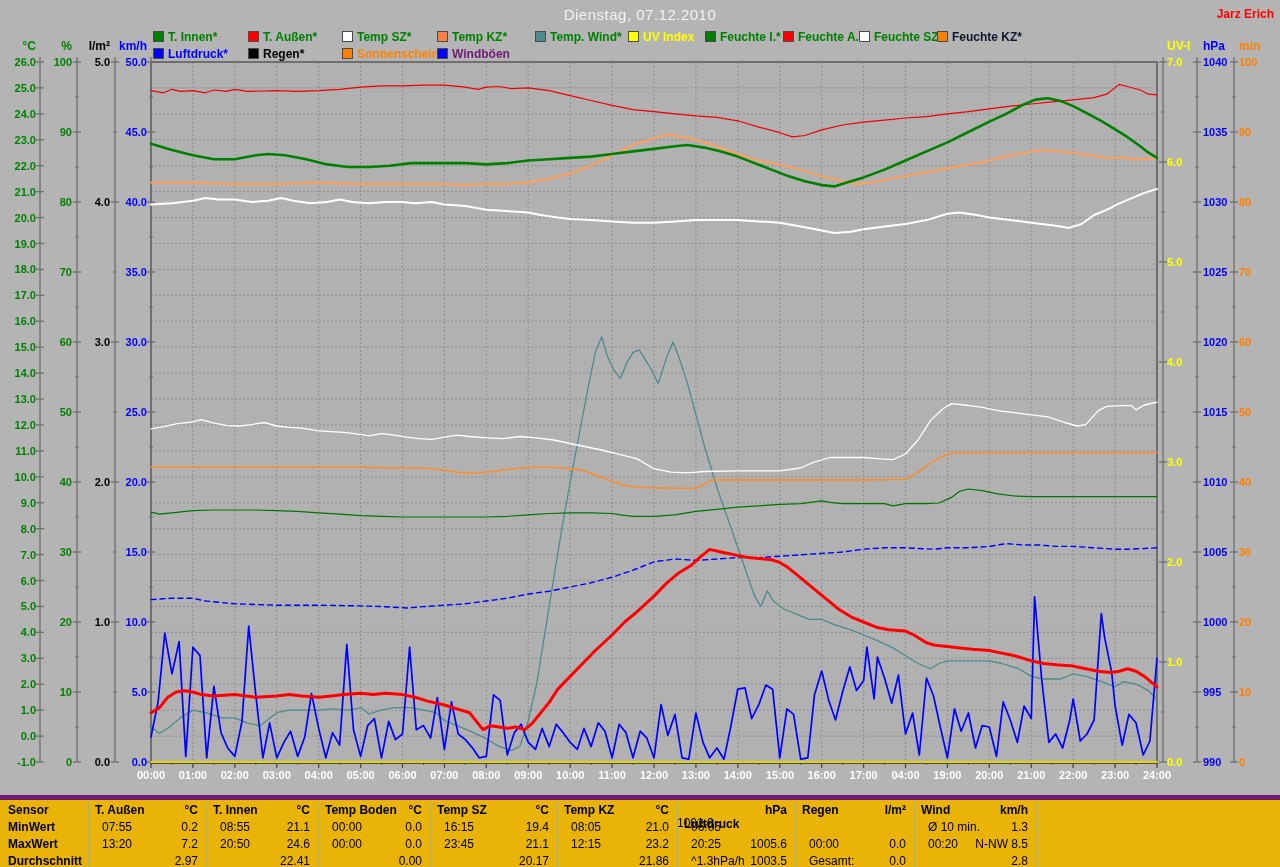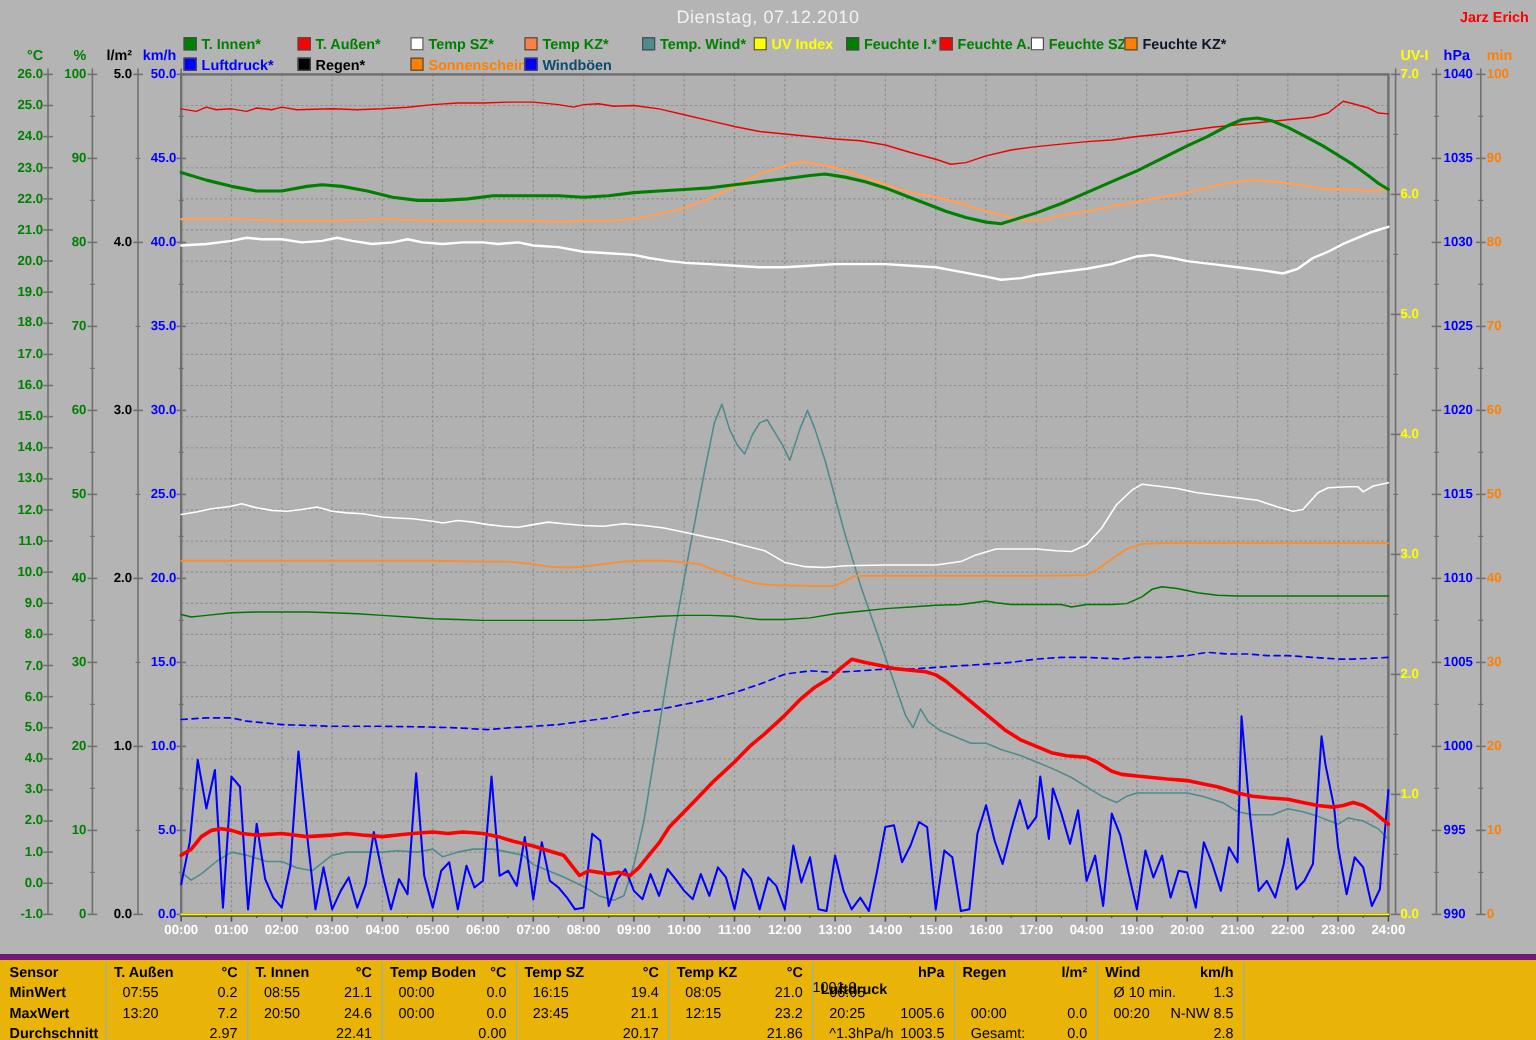--- a/index.html
+++ b/index.html
@@ -73,21 +73,21 @@
     <div class="leg-item abs" style="left: 248px; top: 47px;">
       <div class="leg-sq" style="background: rgb(0, 0, 0);"></div>
       <div class="leg-tx" style="color: rgb(0, 0, 0);">Regen*</div>
     </div>
     <div class="leg-item abs" style="left: 342px; top: 47px;">
       <div class="leg-sq" style="background: rgb(255, 128, 0);"></div>
       <div class="leg-tx" style="color: rgb(255, 128, 0);">Sonnenschein</div>
     </div>
     <div class="leg-item abs" style="left: 437px; top: 47px;">
       <div class="leg-sq" style="background: rgb(0, 0, 255);"></div>
-      <div class="leg-tx" style="color: #0c4a6e;">Windböen</div>
+      <div class="leg-tx" style="color: #701a75;">Windböen</div>
     </div>
   </div>
 <svg id="chart" width="1280" height="867">
     <rect x="151" y="62" width="1006" height="700" fill="#b1b1b1"></rect>
     <line x1="192.91666666666666" y1="62" x2="192.91666666666666" y2="762" stroke="#8e8e8e" stroke-width="1" stroke-dasharray="2,2"></line>
     <line x1="234.83333333333331" y1="62" x2="234.83333333333331" y2="762" stroke="#8e8e8e" stroke-width="1" stroke-dasharray="2,2"></line>
     <line x1="276.75" y1="62" x2="276.75" y2="762" stroke="#8e8e8e" stroke-width="1" stroke-dasharray="2,2"></line>
     <line x1="318.66666666666663" y1="62" x2="318.66666666666663" y2="762" stroke="#8e8e8e" stroke-width="1" stroke-dasharray="2,2"></line>
     <line x1="360.58333333333337" y1="62" x2="360.58333333333337" y2="762" stroke="#8e8e8e" stroke-width="1" stroke-dasharray="2,2"></line>
     <line x1="402.5" y1="62" x2="402.5" y2="762" stroke="#8e8e8e" stroke-width="1" stroke-dasharray="2,2"></line>

